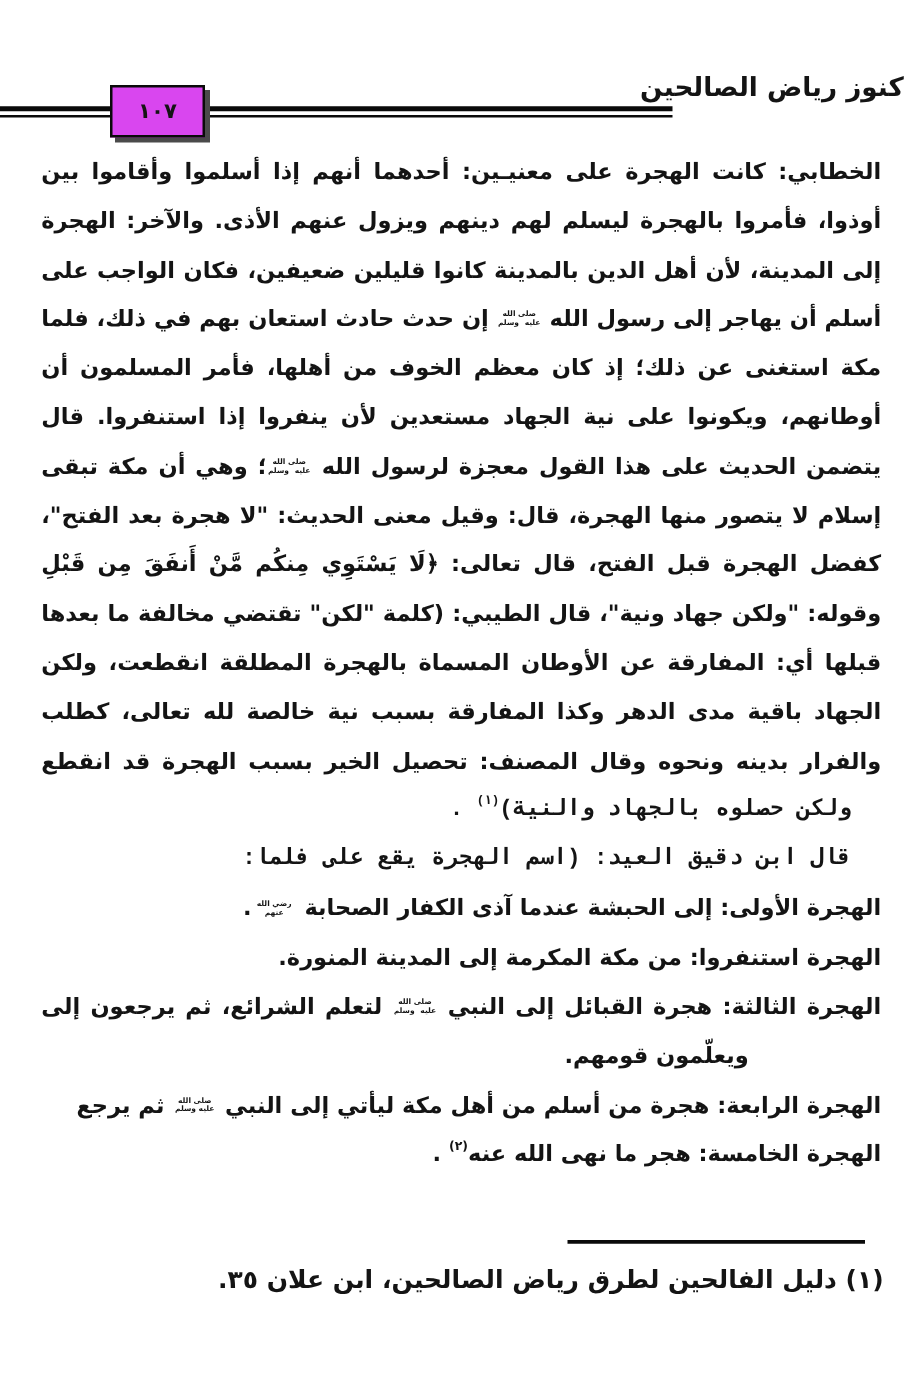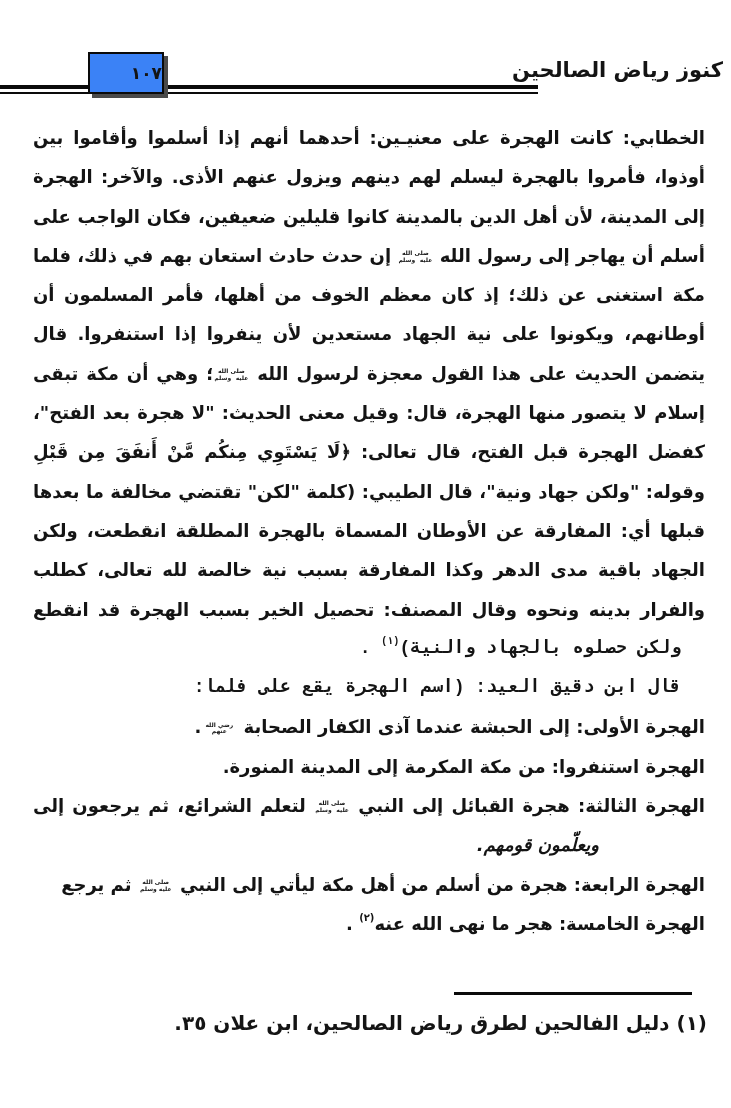--- a/index.html
+++ b/index.html
@@ -15,38 +15,38 @@
   .book-title{
     position:absolute;top:58px;right:8px;
     font-size:21px;font-weight:bold;letter-spacing:0;
     white-space:nowrap;
   }
   .header-rule{
     position:absolute;top:85px;left:0;width:538px;height:3px;
     border-top:4px solid #0a0a0a;border-bottom:2px solid #0a0a0a;
   }
   .page-number-box{
-    position:absolute;top:52px;left:88px;width:72px;height:38px;
-    background:#3b82f6;border:2px solid #0a0a0a;
+    position:absolute;top:68px;left:88px;width:72px;height:38px;
+    background:#d946ef;border:2px solid #0a0a0a;
     box-shadow:4px 4px 0 #4a4a4a;
-    display:flex;align-items:center;justify-content:flex-start;
+    display:flex;align-items:center;justify-content:center;
     z-index:2;
   }
   .page-number{font-size:17px;font-weight:bold;}
 
   
   .body-text{
     position:absolute;top:118px;right:26px;left:33px;
     font-size:18px;font-weight:bold;line-height:39.3px;
     text-align:right;
   }
   .line{height:39.3px;overflow:hidden;text-align:right;}
   .line.justify{text-align:justify;text-align-last:justify;}
   .line.indent{padding-right:24px;font-family:Liberation Mono, monospace;}
-  .line.indent-big{padding-right:106px;font-style:italic;}
+  .line.indent-big{padding-right:106px;}
 
   .seal{
     display:inline-flex;align-items:center;justify-content:center;
     width:34px;height:26px;overflow:hidden;border-radius:50%;
     font-size:6px;font-weight:bold;line-height:1.15;text-align:center;
     vertical-align:middle;padding:0 1px;
   }
   sup.fn-mark{font-size:10px;font-weight:bold;line-height:0;position:relative;top:-2px;}
   .quran{font-weight:bold;}
 

